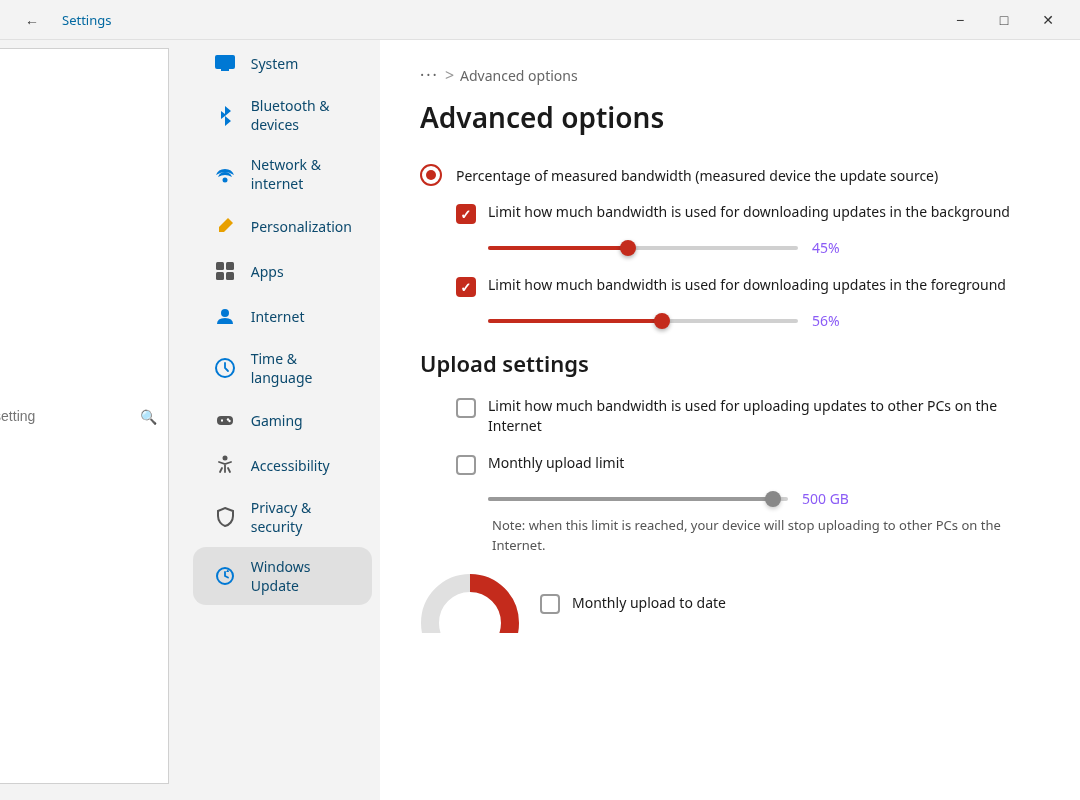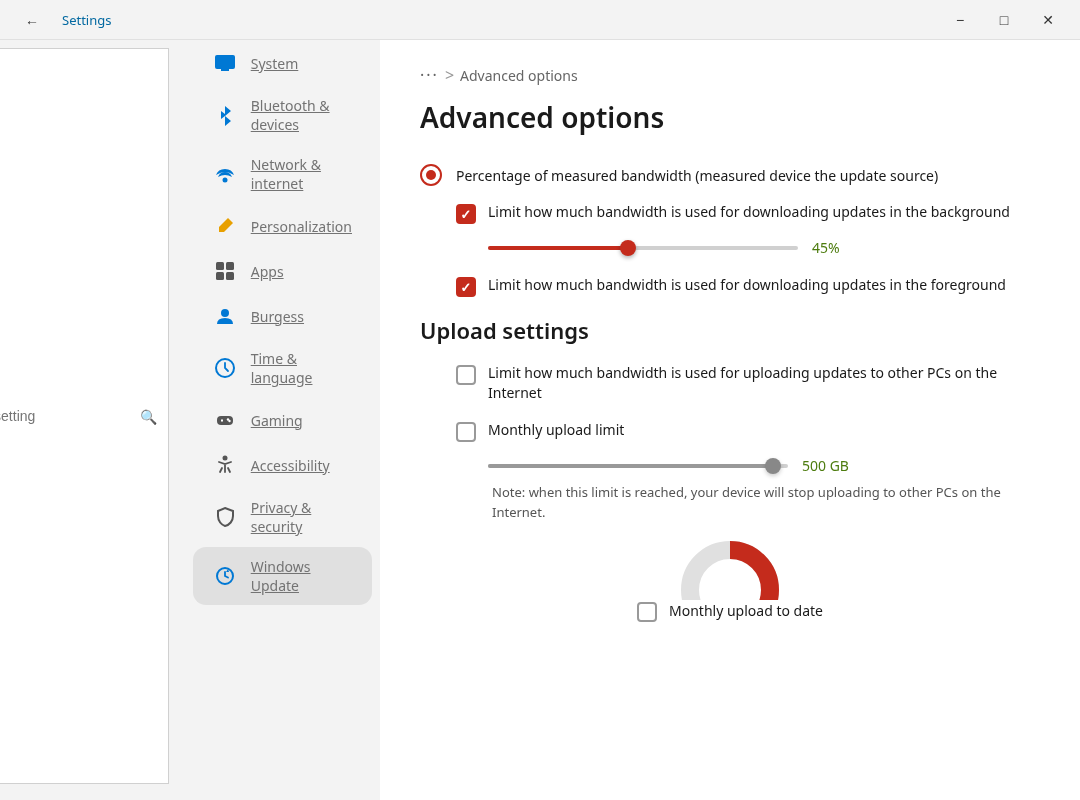--- a/index.html
+++ b/index.html
@@ -122,22 +122,21 @@
     }
     .nav-item {
       display: flex;
       align-items: center;
       gap: 14px;
       padding: 10px 20px;
       cursor: pointer;
       border-radius: 6px;
       margin: 1px 8px;
       font-size: 14px;
-      color: #737373;
-      text-decoration: underline;
+      color: #0c4a6e;
     }
     .nav-item.active { background: #e0e0e0; border-radius: 13px; }
     .nav-icon {
       width: 24px;
       height: 24px;
       display: flex;
       align-items: center;
       justify-content: center;
       font-size: 18px;
       flex-shrink: 0;
@@ -272,43 +271,43 @@
       background: #888;
       border-radius: 50%;
       position: absolute;
       top: 50%;
       transform: translate(-50%, -50%);
       cursor: pointer;
       box-shadow: 0 2px 4px rgba(0,0,0,0.2);
     }
     .slider-value {
       font-size: 14px;
-      color: #4d7c0f;
+      color: #8b5cf6;
       min-width: 50px;
     }
     .section-title {
       font-size: 22px;
       font-weight: 600;
       color: #1a1a1a;
       margin-bottom: 18px;
       margin-top: 10px;
     }
     .note-text {
       font-size: 13px;
       color: #555;
       line-height: 1.5;
       margin-top: 8px;
       margin-left: 36px;
     }
     .bottom-visual {
       display: flex;
       align-items: center;
+      gap: 20px;
       margin-top: 16px;
       margin-left: 0;
-      flex-direction: column;
     }
     .donut-placeholder {
       width: 100px;
       height: 60px;
       overflow: hidden;
       position: relative;
       flex-shrink: 0;
     }
     .bottom-option {
       display: flex;
@@ -427,21 +426,21 @@
         <span class="nav-label">Apps</span>
       </div>
 
       <div class="nav-item">
         <div class="nav-icon">
           <svg width="22" height="22" viewBox="0 0 22 22">
               <circle cx="11" cy="8" r="4" fill="#0078d4"></circle>
               <path d="M3 19 Q3 13 11 13 Q19 13 19 19z" fill="#0078d4"></path>
             </svg>
         </div>
-        <span class="nav-label">Burgess</span>
+        <span class="nav-label">Internet</span>
       </div>
 
       <div class="nav-item">
         <div class="nav-icon">
           <svg width="22" height="22" viewBox="0 0 22 22">
               <circle cx="11" cy="11" r="9" fill="none" stroke="#0078d4" stroke-width="2"></circle>
               <path d="M11 6v5l3 3" stroke="#0078d4" stroke-width="1.8" fill="none" stroke-linecap="round"></path>
             </svg>
         </div>
         <span class="nav-label">Time &amp; language</span>
@@ -522,20 +521,27 @@
         <span class="slider-value">45%</span>
       </div>
     </div>
 
     <div class="sub-section">
       <div class="checkbox-row">
         <div class="checkbox">
           <span class="checkbox-check">✓</span>
         </div>
         <span class="checkbox-label">Limit how much bandwidth is used for downloading updates in the foreground</span>
+      </div>
+      <div class="slider-row">
+        <div class="slider-track">
+          <div class="slider-fill" style="width:56%"></div>
+          <div class="slider-thumb" style="left:56%"></div>
+        </div>
+        <span class="slider-value">56%</span>
       </div>
     </div>
 
     <h2 class="section-title">Upload settings</h2>
 
     <div class="sub-section">
       <div class="checkbox-row">
         <div class="checkbox-unchecked"></div>
         <span class="checkbox-label">Limit how much bandwidth is used for uploading updates to other PCs on the Internet</span>
       </div>

